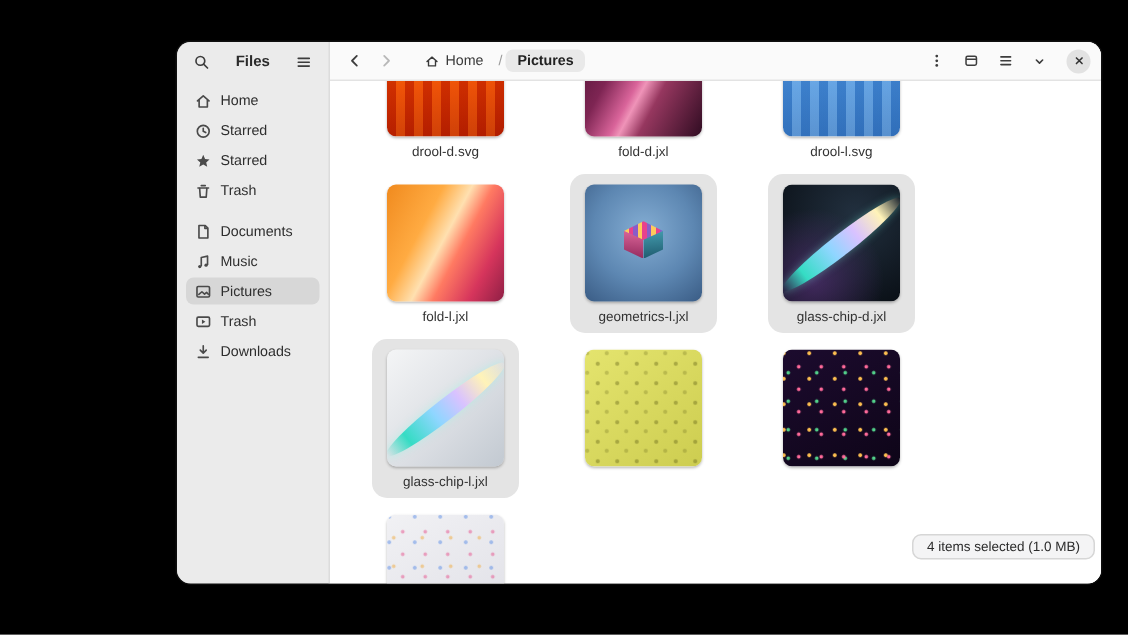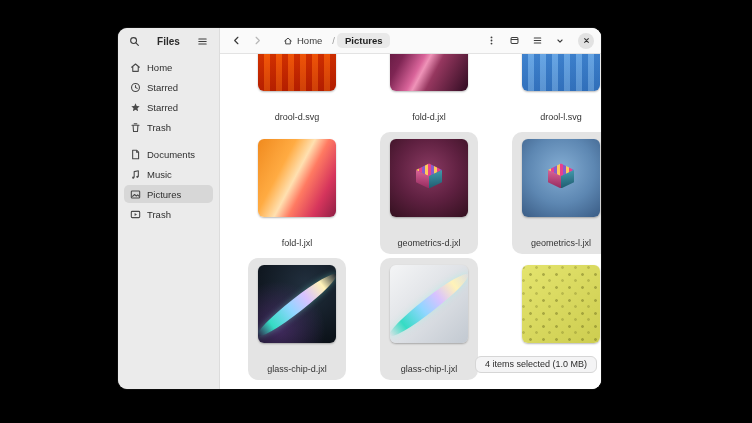--- a/index.html
+++ b/index.html
@@ -2,21 +2,21 @@
 <html><head>
 <meta charset="utf-8">
 <style>
   * { margin:0; padding:0; box-sizing:border-box; }
   body { background:#000; }
   .stage {
     position:relative; width:752px; height:423px; background:#000; overflow:hidden;
     font-family:"Liberation Sans","DejaVu Sans",sans-serif;
   }
   .window {
-    position:absolute; left:118px; top:28px; width:483px; height:361px;
+    position:absolute; left:118px; top:28px; width:616px; height:361px;
     border-radius:9px; overflow:hidden; display:flex;
     background:#a3a3a3;
     box-shadow:0 12px 40px rgba(0,0,0,.65), 0 0 0 1px rgba(255,255,255,.08);
   }
   
   .sidebar {
     width:102px; flex:0 0 102px; background:#ebebeb; border-right:1px solid #dcdcdc;
     display:flex; flex-direction:column;
   }
   .sidebar-header {
@@ -60,21 +60,21 @@
   }
   
   .content { position:relative; flex:1; overflow:hidden; background:#fff; }
   .grid {
     display:grid; grid-template-columns:repeat(3,132px); row-gap:4px;
     margin:-48px 0 0 11px;
   }
   .cell { display:flex; justify-content:center; cursor:pointer; }
   .cellbox {
     display:flex; flex-direction:column; align-items:center;
-    padding:7px 10px 5px; border-radius:10px;gap:16px;
+    padding:7px 10px 5px; border-radius:10px;
   }
   .cellbox.selected { background:#e4e4e4; }
   .thumb {
     position:relative; width:78px; height:78px; border-radius:6px; overflow:hidden;
     box-shadow:0 1px 2px rgba(0,0,0,.28);
   }
   .flabel { margin-top:5px; height:11px; font-size:9px; color:#333; white-space:nowrap; }
   
   .t-drool-d { background-image:repeating-linear-gradient(90deg,rgba(140,10,0,.30) 0 6px,rgba(255,170,40,.20) 6px 12px),linear-gradient(175deg,#ff7a00 0%,#ea3d00 55%,#c02400 100%); }
   .t-drool-l { background-image:repeating-linear-gradient(90deg,rgba(25,80,160,.30) 0 6px,rgba(225,242,255,.18) 6px 12px),linear-gradient(175deg,#7ab6ee 0%,#4b93dd 55%,#3a7bc4 100%); }
@@ -201,20 +201,28 @@
             </div>
             <div class="sb-item">
               <span class="icn">
                 <svg viewBox="0 0 10 10" fill="none" stroke="currentColor" stroke-width="1" stroke-linejoin="round">
                   <rect x="1.2" y="2.2" width="7.6" height="5.6" rx="0.8"></rect>
                   <path d="M4.2 3.7 L6.3 5 L4.2 6.3 Z" fill="currentColor" stroke="none"></path>
                 </svg>
               </span>
               <span>Trash</span>
             </div>
+            <div class="sb-item">
+              <span class="icn">
+                <svg viewBox="0 0 10 10" fill="none" stroke="currentColor" stroke-width="1" stroke-linecap="round" stroke-linejoin="round">
+                  <path d="M5 1.4 V5.6 M3.2 4 L5 5.9 L6.8 4 M2 8.4 H8"></path>
+                </svg>
+              </span>
+              <span>Downloads</span>
+            </div>
           </div>
         </nav>
     </aside>
 
     <div class="main">
       <header class="headerbar">
         <button class="icon-btn">
           <span>
             <svg width="11" height="11" viewBox="0 0 12 12" fill="none" stroke="currentColor" stroke-width="1.3" stroke-linecap="round" stroke-linejoin="round">
                 <path d="M7.5 2.5 L4 6 L7.5 9.5"></path>
@@ -303,32 +311,20 @@
                 <div class="thumb t-drool-l"></div>
                 <div class="flabel">drool-l.svg</div>
               </div>
             </div>
             <div class="cell" title="fold-l.jxl">
               <div class="cellbox">
                 <div class="thumb t-fold-l"></div>
                 <div class="flabel">fold-l.jxl</div>
               </div>
             </div>
-            <div class="cell" title="geometrics-d.jxl">
-              <div class="cellbox selected">
-                <div class="thumb t-geometrics-d">
-                  <div class="cube">
-                    <div class="ctop"></div>
-                    <div class="cleft"></div>
-                    <div class="cright"></div>
-                  </div>
-                </div>
-                <div class="flabel">geometrics-d.jxl</div>
-              </div>
-            </div>
             <div class="cell" title="geometrics-l.jxl">
               <div class="cellbox selected">
                 <div class="thumb t-geometrics-l">
                   <div class="cube">
                     <div class="ctop"></div>
                     <div class="cleft"></div>
                     <div class="cright"></div>
                   </div>
                 </div>
                 <div class="flabel">geometrics-l.jxl</div>

